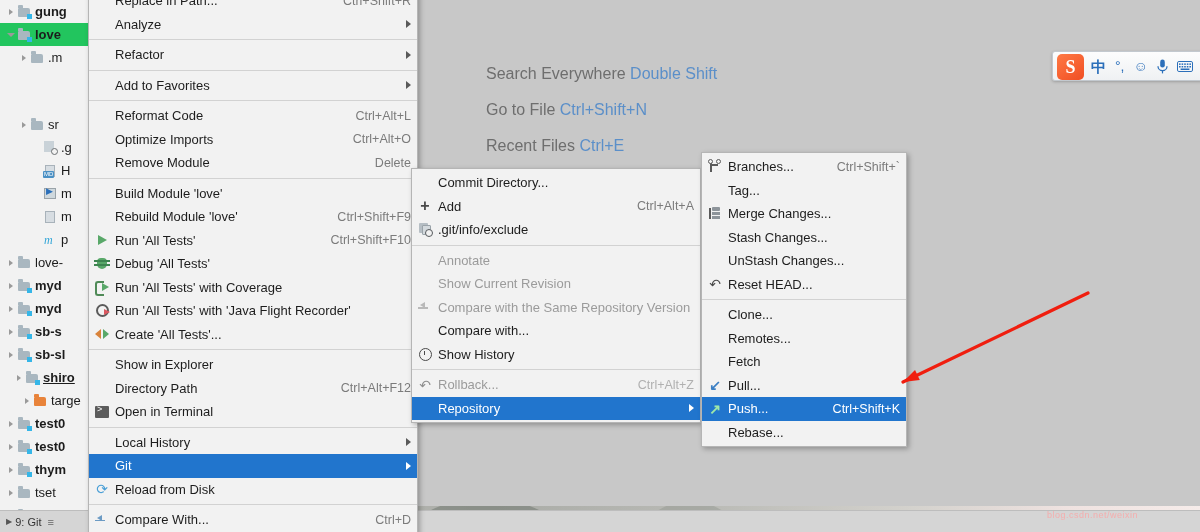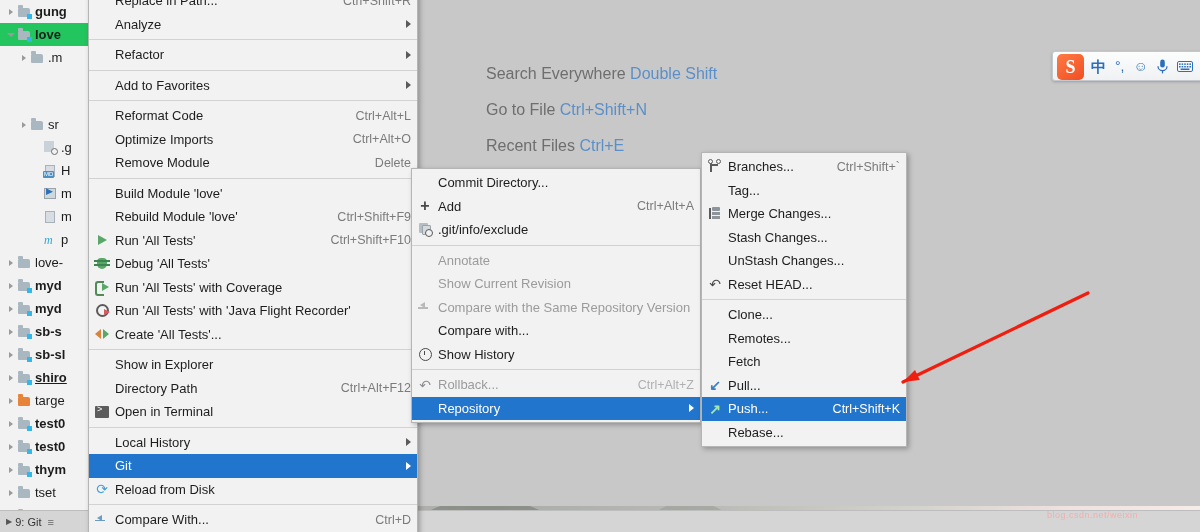--- a/index.html
+++ b/index.html
@@ -311,31 +311,31 @@
       <div class="tree-row" style="padding-left: 4px;">
         <span class="tw">
           <i></i>
         </span>
         <span class="ficon">
           <i class="fold"></i>
           <i class="mod"></i>
         </span>
         <span class="tlabel b">sb-sl</span>
       </div>
-      <div class="tree-row" style="padding-left: 4px; text-decoration: underline;">
+      <div class="tree-row" style="padding-left: 12px; text-decoration: underline;">
         <span class="tw">
           <i></i>
         </span>
         <span class="ficon">
           <i class="fold"></i>
           <i class="mod"></i>
         </span>
         <span class="tlabel b">shiro</span>
       </div>
-      <div class="tree-row" style="padding-left: 4px;">
+      <div class="tree-row" style="padding-left: 20px;">
         <span class="tw">
           <i></i>
         </span>
         <span class="ficon orange">
           <i class="fold"></i>
         </span>
         <span class="tlabel">targe</span>
       </div>
       <div class="tree-row" style="padding-left: 4px;">
         <span class="tw">

